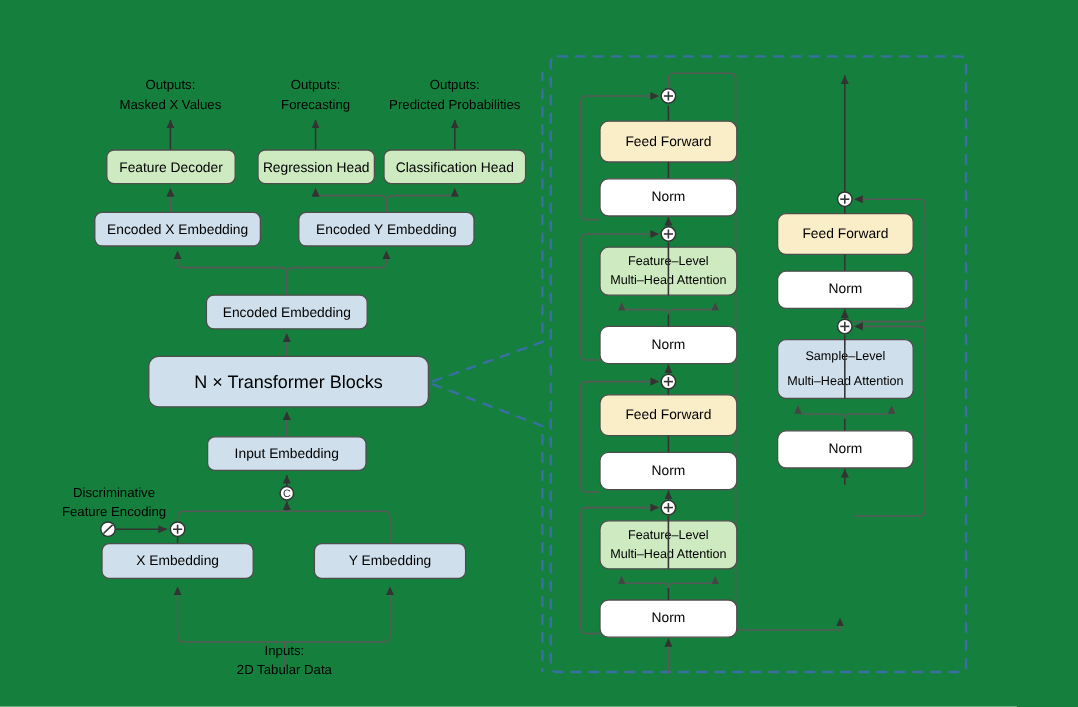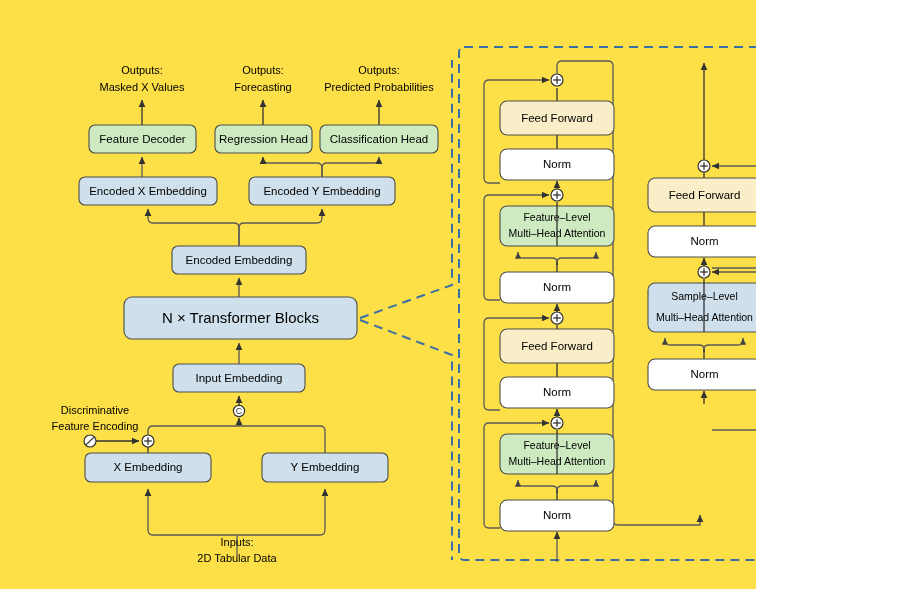--- a/index.html
+++ b/index.html
@@ -2,23 +2,23 @@
 <html><head>
 <meta charset="utf-8">
 <style>
   html, body {
     margin: 0;
     padding: 0;
     background: #ffffff;
   }
   #page {
     position: relative;
-    width: 756px;
+    width: 898px;
     height: 589px;
-    background: #fde047;
+    background: #15803d;
     font-family: "Liberation Sans", sans-serif;
     overflow: hidden;
   }
   svg.diagram {
     position: absolute;
     left: 0;
     top: 0;
     width: 898px;
     height: 589px;
   }

